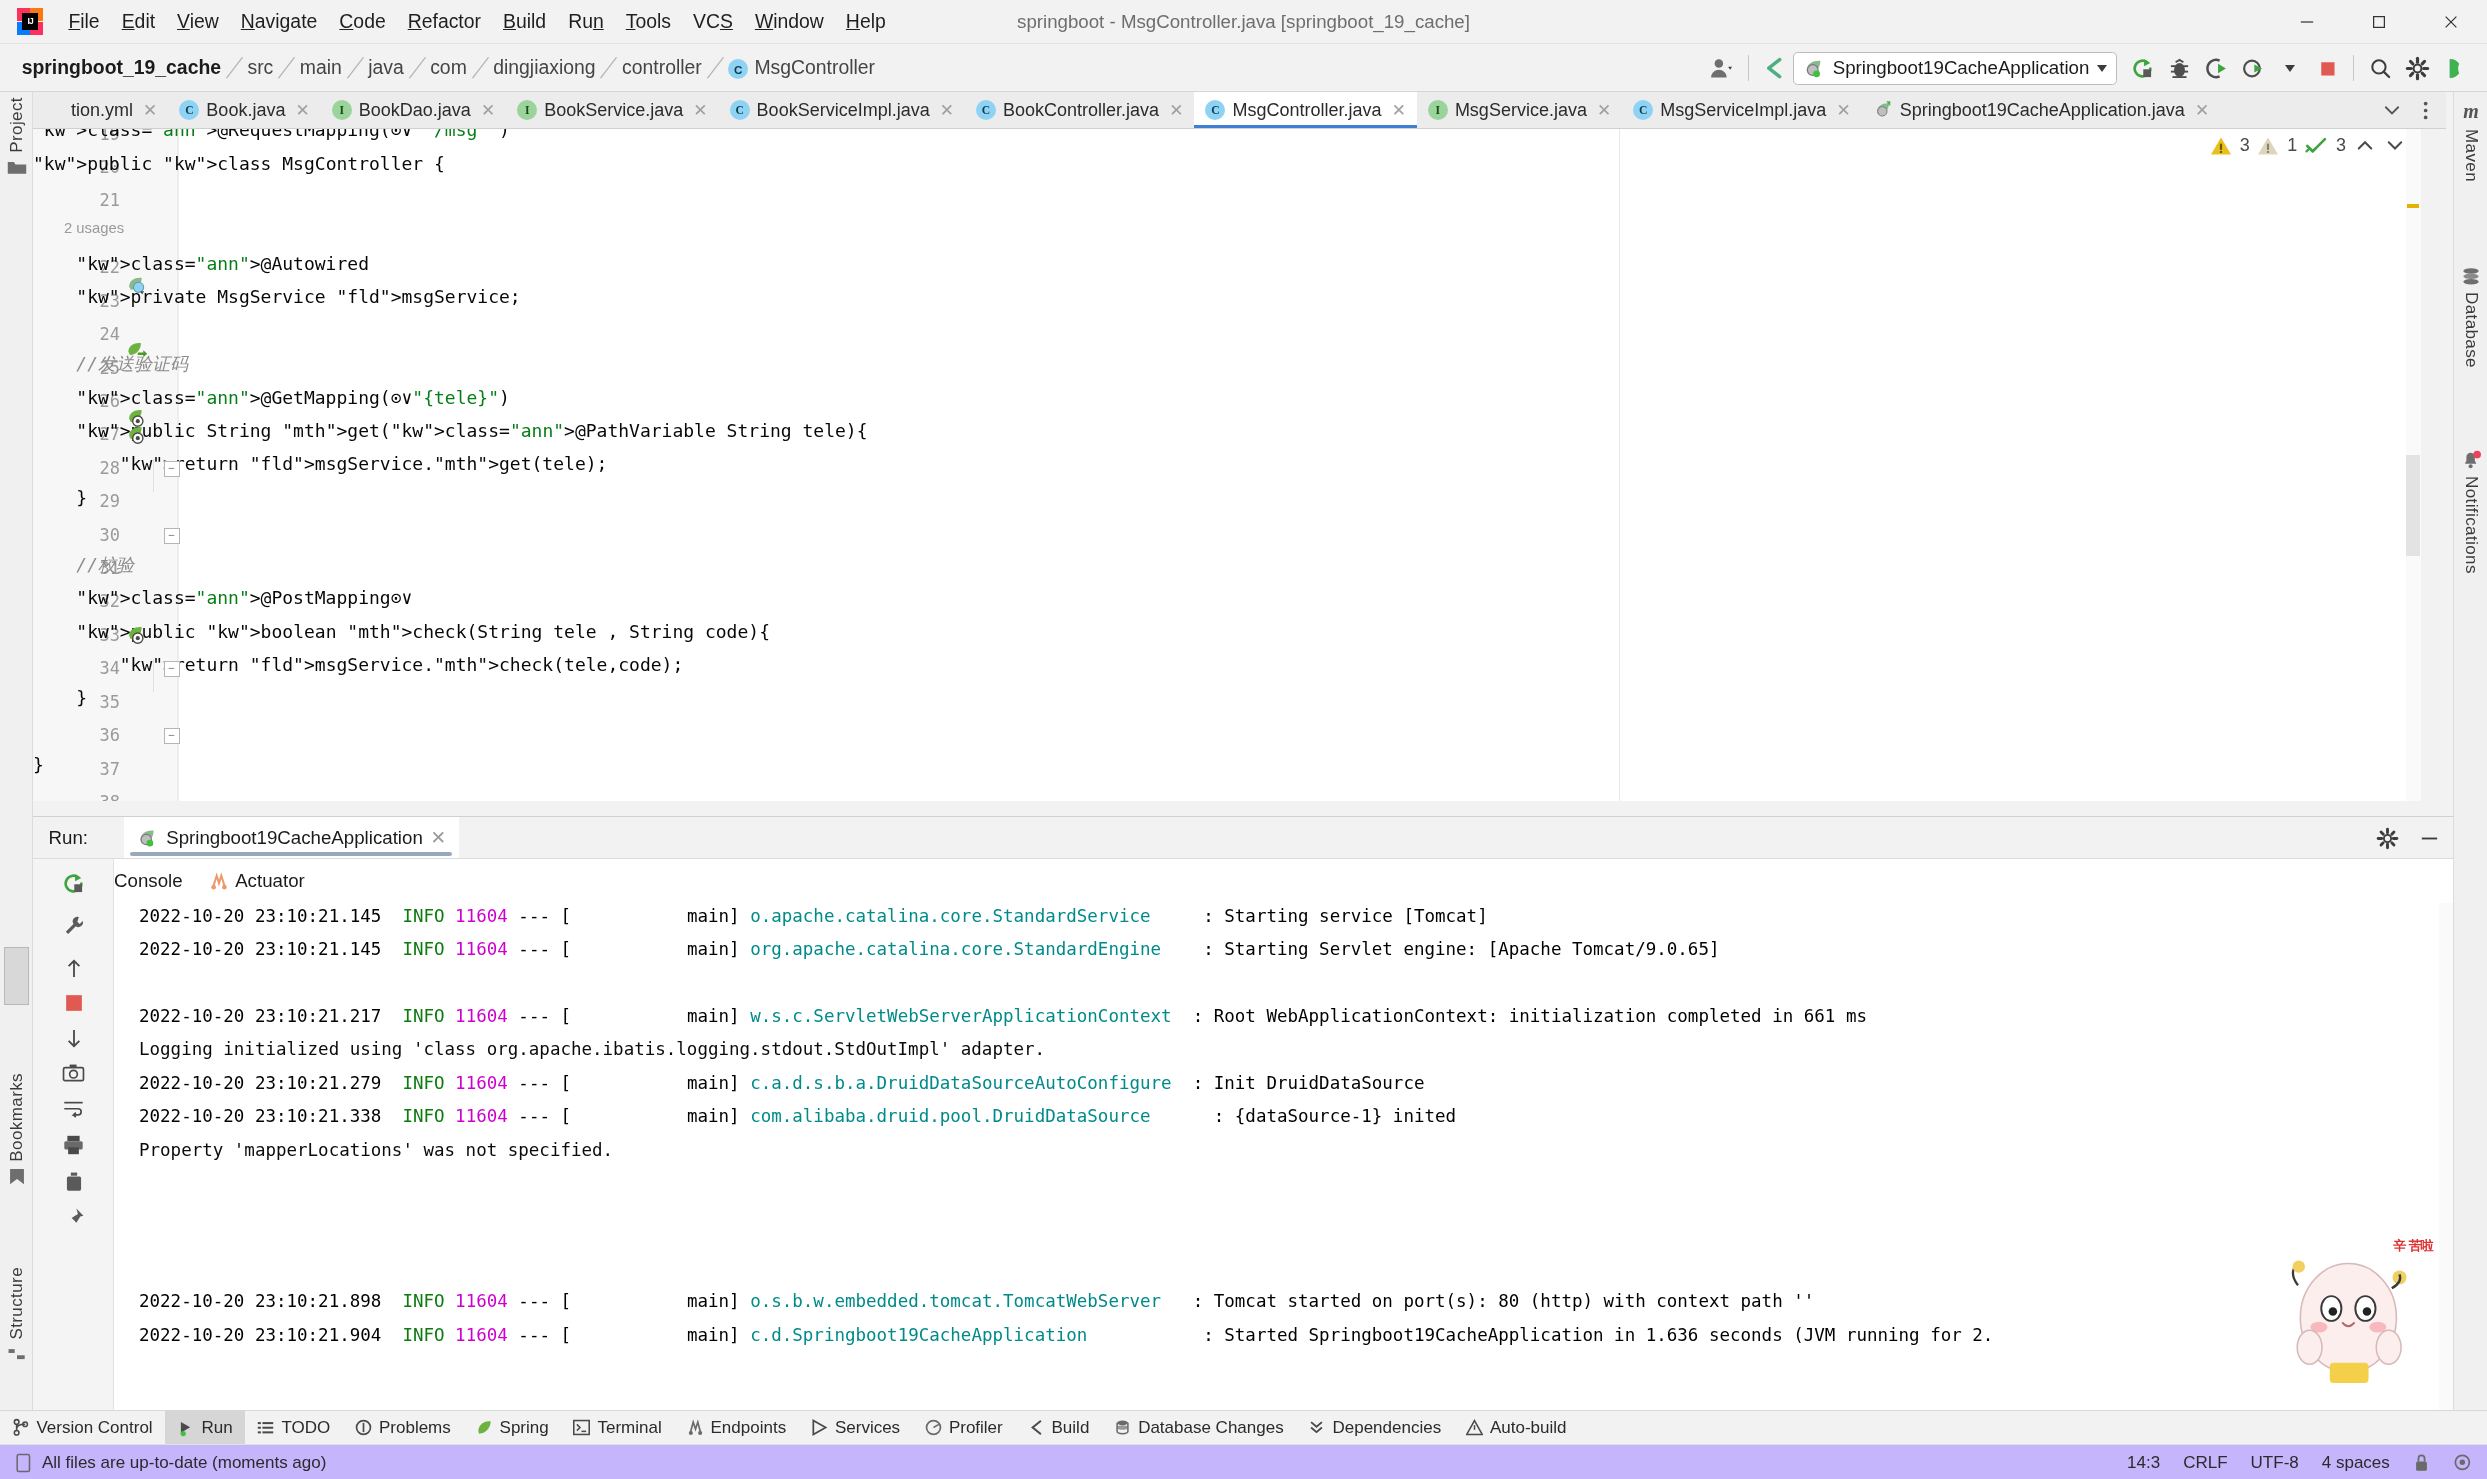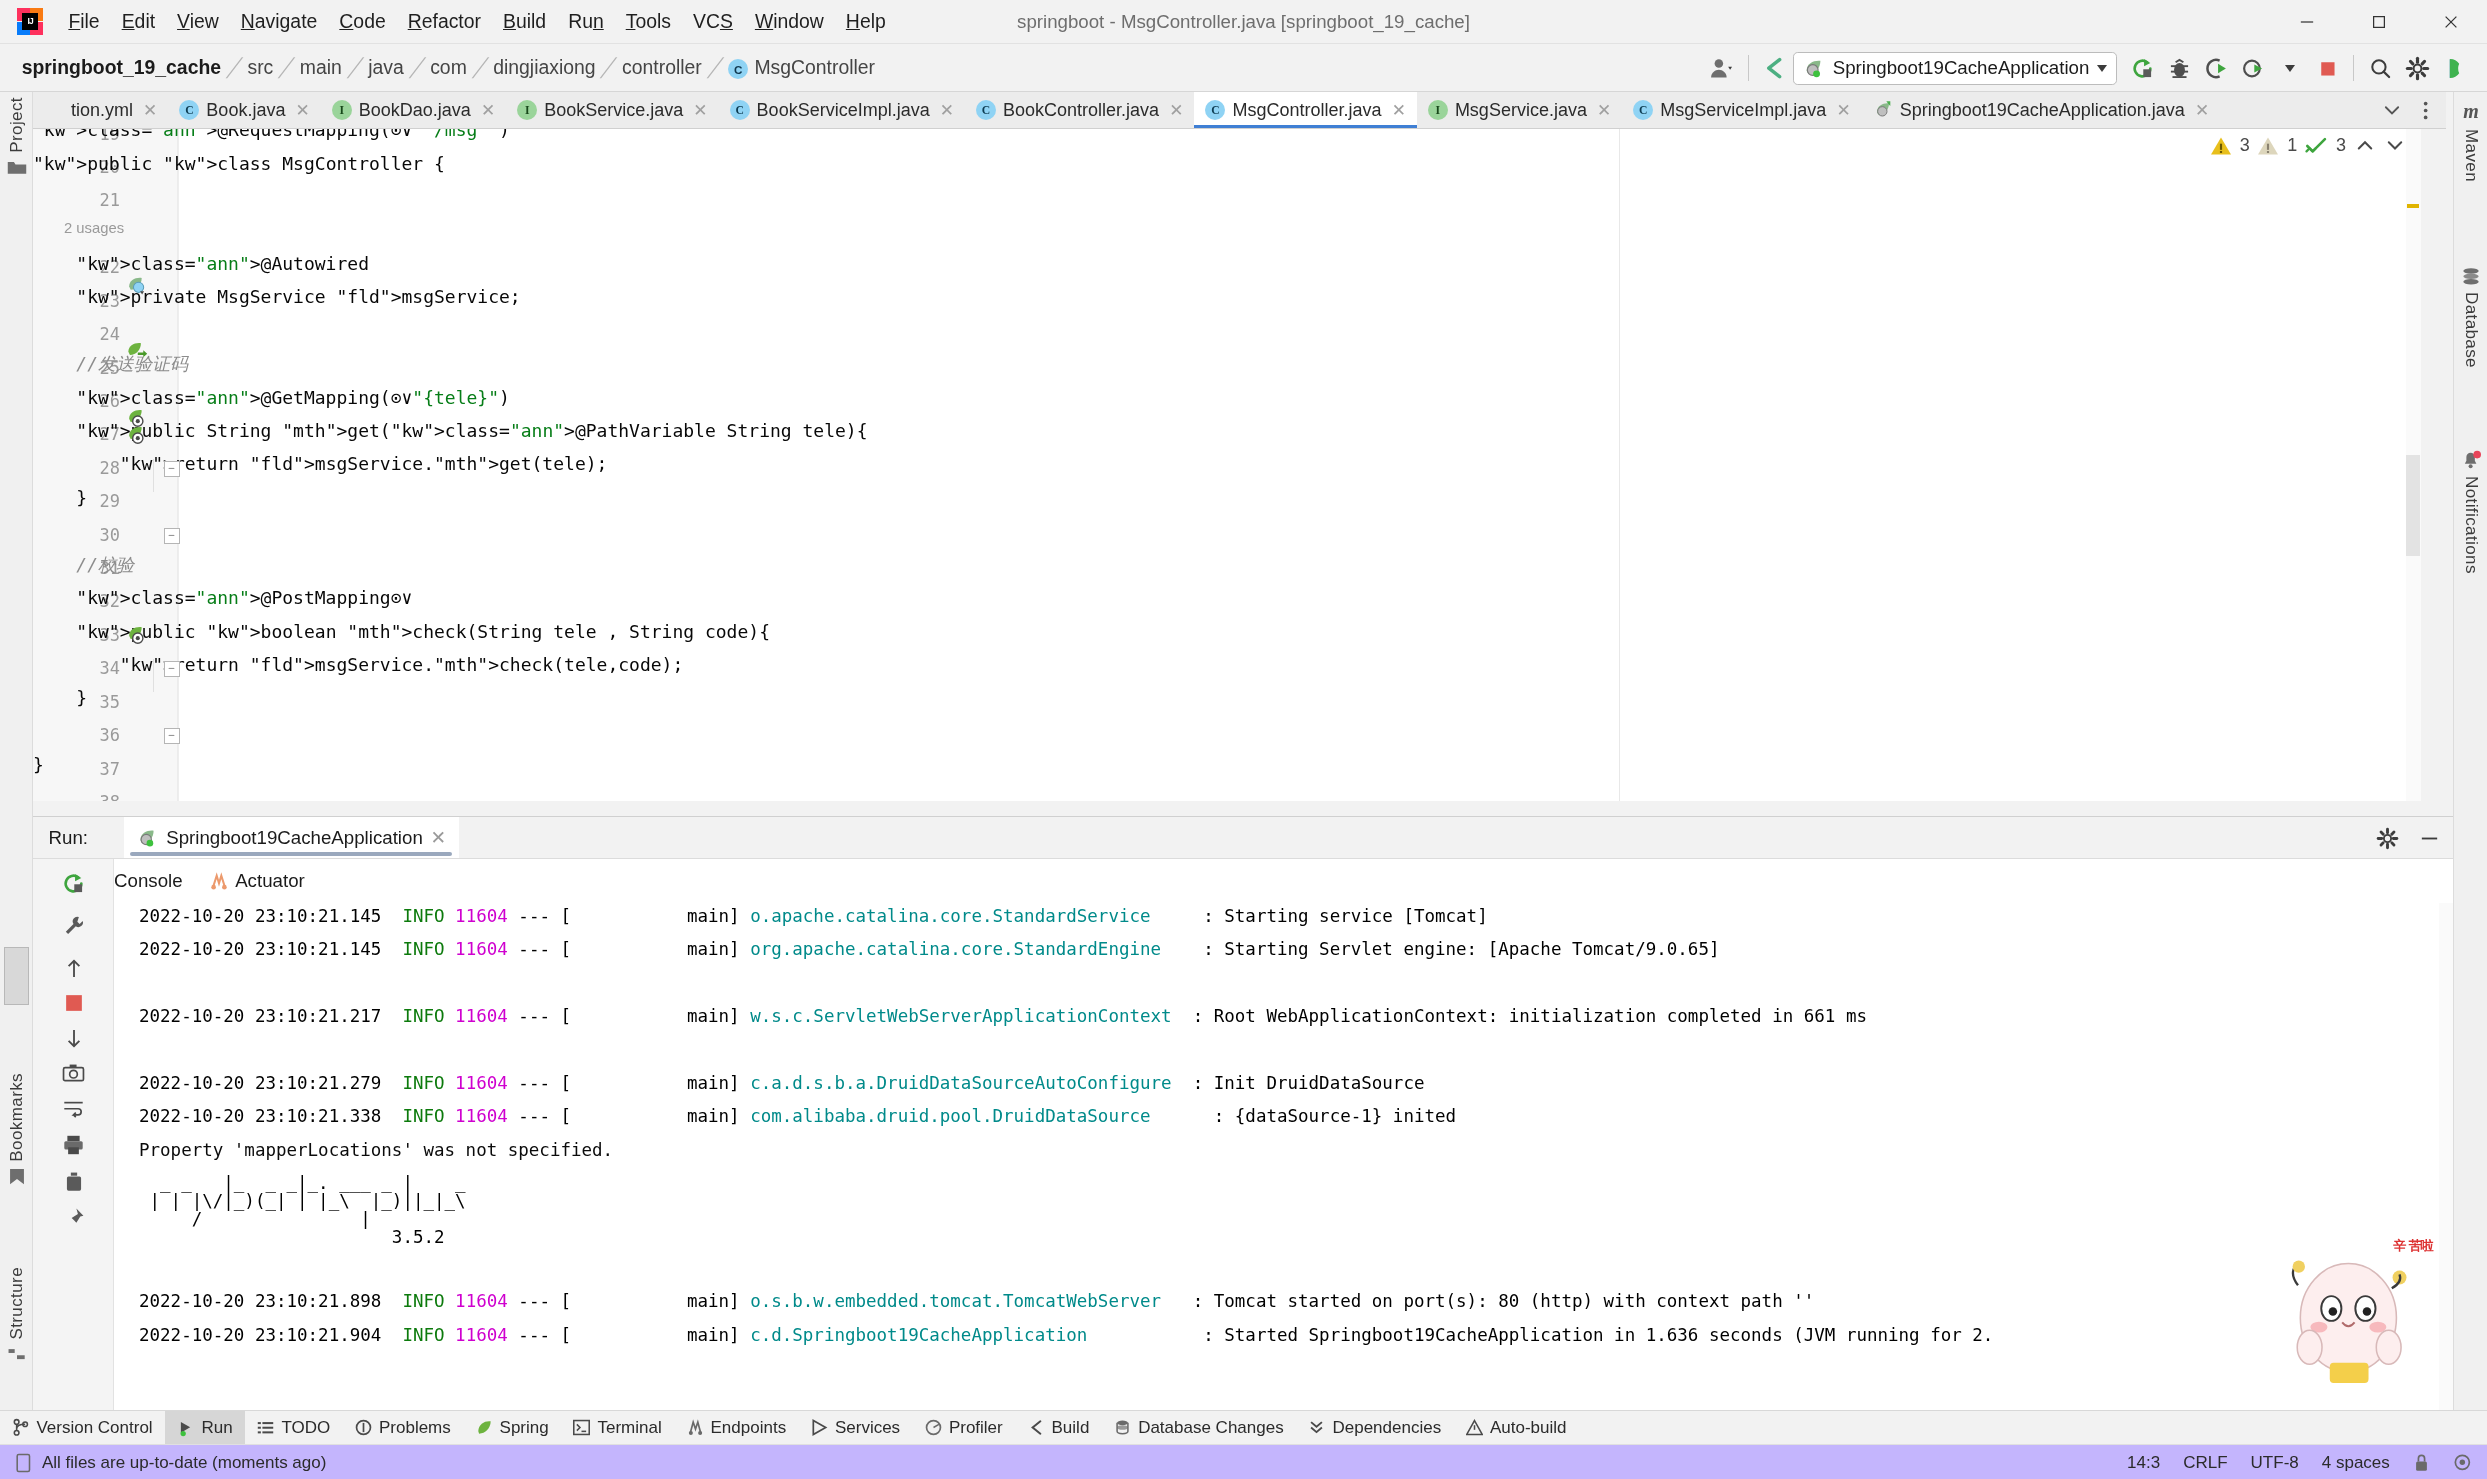--- a/index.html
+++ b/index.html
@@ -809,27 +809,24 @@
           </svg>
         </span>
         <span>Actuator</span>
       </span>
     </div>
     <div class="console" id="console-root">
       <div class="console-scroll"></div>
     <div class="logline" style="top: 4.7px;"><span class="lg-date">2022-10-20 23:10:21.145</span>  <span class="lg-info">INFO</span> <span class="lg-pid">11604</span> <span class="lg-msg">--- [           main]</span> <span class="lg-cls">o.apache.catalina.core.StandardService</span>    <span class="lg-msg"> : Starting service [Tomcat]</span></div>
         <div class="logline" style="top: 38px;"><span class="lg-date">2022-10-20 23:10:21.145</span>  <span class="lg-info">INFO</span> <span class="lg-pid">11604</span> <span class="lg-msg">--- [           main]</span> <span class="lg-cls">org.apache.catalina.core.StandardEngine</span>   <span class="lg-msg"> : Starting Servlet engine: [Apache Tomcat/9.0.65]</span></div>
         <div class="logline" style="top: 105px;"><span class="lg-date">2022-10-20 23:10:21.217</span>  <span class="lg-info">INFO</span> <span class="lg-pid">11604</span> <span class="lg-msg">--- [           main]</span> <span class="lg-cls">w.s.c.ServletWebServerApplicationContext</span> <span class="lg-msg"> : Root WebApplicationContext: initialization completed in 661 ms</span></div>
+        <div class="logline" style="top: 138px;">Logging initialized using 'class org.apache.ibatis.logging.stdout.StdOutImpl' adapter.</div>
         <div class="logline" style="top: 172px;"><span class="lg-date">2022-10-20 23:10:21.279</span>  <span class="lg-info">INFO</span> <span class="lg-pid">11604</span> <span class="lg-msg">--- [           main]</span> <span class="lg-cls">c.a.d.s.b.a.DruidDataSourceAutoConfigure</span> <span class="lg-msg"> : Init DruidDataSource</span></div>
         <div class="logline" style="top: 205px;"><span class="lg-date">2022-10-20 23:10:21.338</span>  <span class="lg-info">INFO</span> <span class="lg-pid">11604</span> <span class="lg-msg">--- [           main]</span> <span class="lg-cls">com.alibaba.druid.pool.DruidDataSource</span>     <span class="lg-msg"> : {dataSource-1} inited</span></div>
         <div class="logline" style="top: 239px;">Property 'mapperLocations' was not specified.</div>
-        <div class="banner" style="top: 272px;">  _ _   |_  _ _|_. ___ _ |    _ 
- | | |\/|_)(_| | |_\  |_)||_|_\ 
-     /               |         
-                        3.5.2  </div>
         <div class="logline" style="top: 390px;"><span class="lg-date">2022-10-20 23:10:21.898</span>  <span class="lg-info">INFO</span> <span class="lg-pid">11604</span> <span class="lg-msg">--- [           main]</span> <span class="lg-cls">o.s.b.w.embedded.tomcat.TomcatWebServer</span>  <span class="lg-msg"> : Tomcat started on port(s): 80 (http) with context path ''</span></div>
         <div class="logline" style="top: 424px;"><span class="lg-date">2022-10-20 23:10:21.904</span>  <span class="lg-info">INFO</span> <span class="lg-pid">11604</span> <span class="lg-msg">--- [           main]</span> <span class="lg-cls">c.d.Springboot19CacheApplication</span>          <span class="lg-msg"> : Started Springboot19CacheApplication in 1.636 seconds (JVM running for 2.</span></div>
       </div>
 
     <div class="mascot">
       <svg width="179" height="155" viewBox="0 0 230 200">
         <ellipse cx="120" cy="112" rx="62" ry="70" fill="#fdeeee"></ellipse>
         <ellipse cx="120" cy="112" rx="62" ry="70" fill="none" stroke="#d8b9b9" stroke-width="2"></ellipse>
         <ellipse cx="98" cy="100" rx="13" ry="16" fill="#fff" stroke="#3a3a3a" stroke-width="2.5"></ellipse>
         <ellipse cx="142" cy="100" rx="13" ry="16" fill="#fff" stroke="#3a3a3a" stroke-width="2.5"></ellipse>

